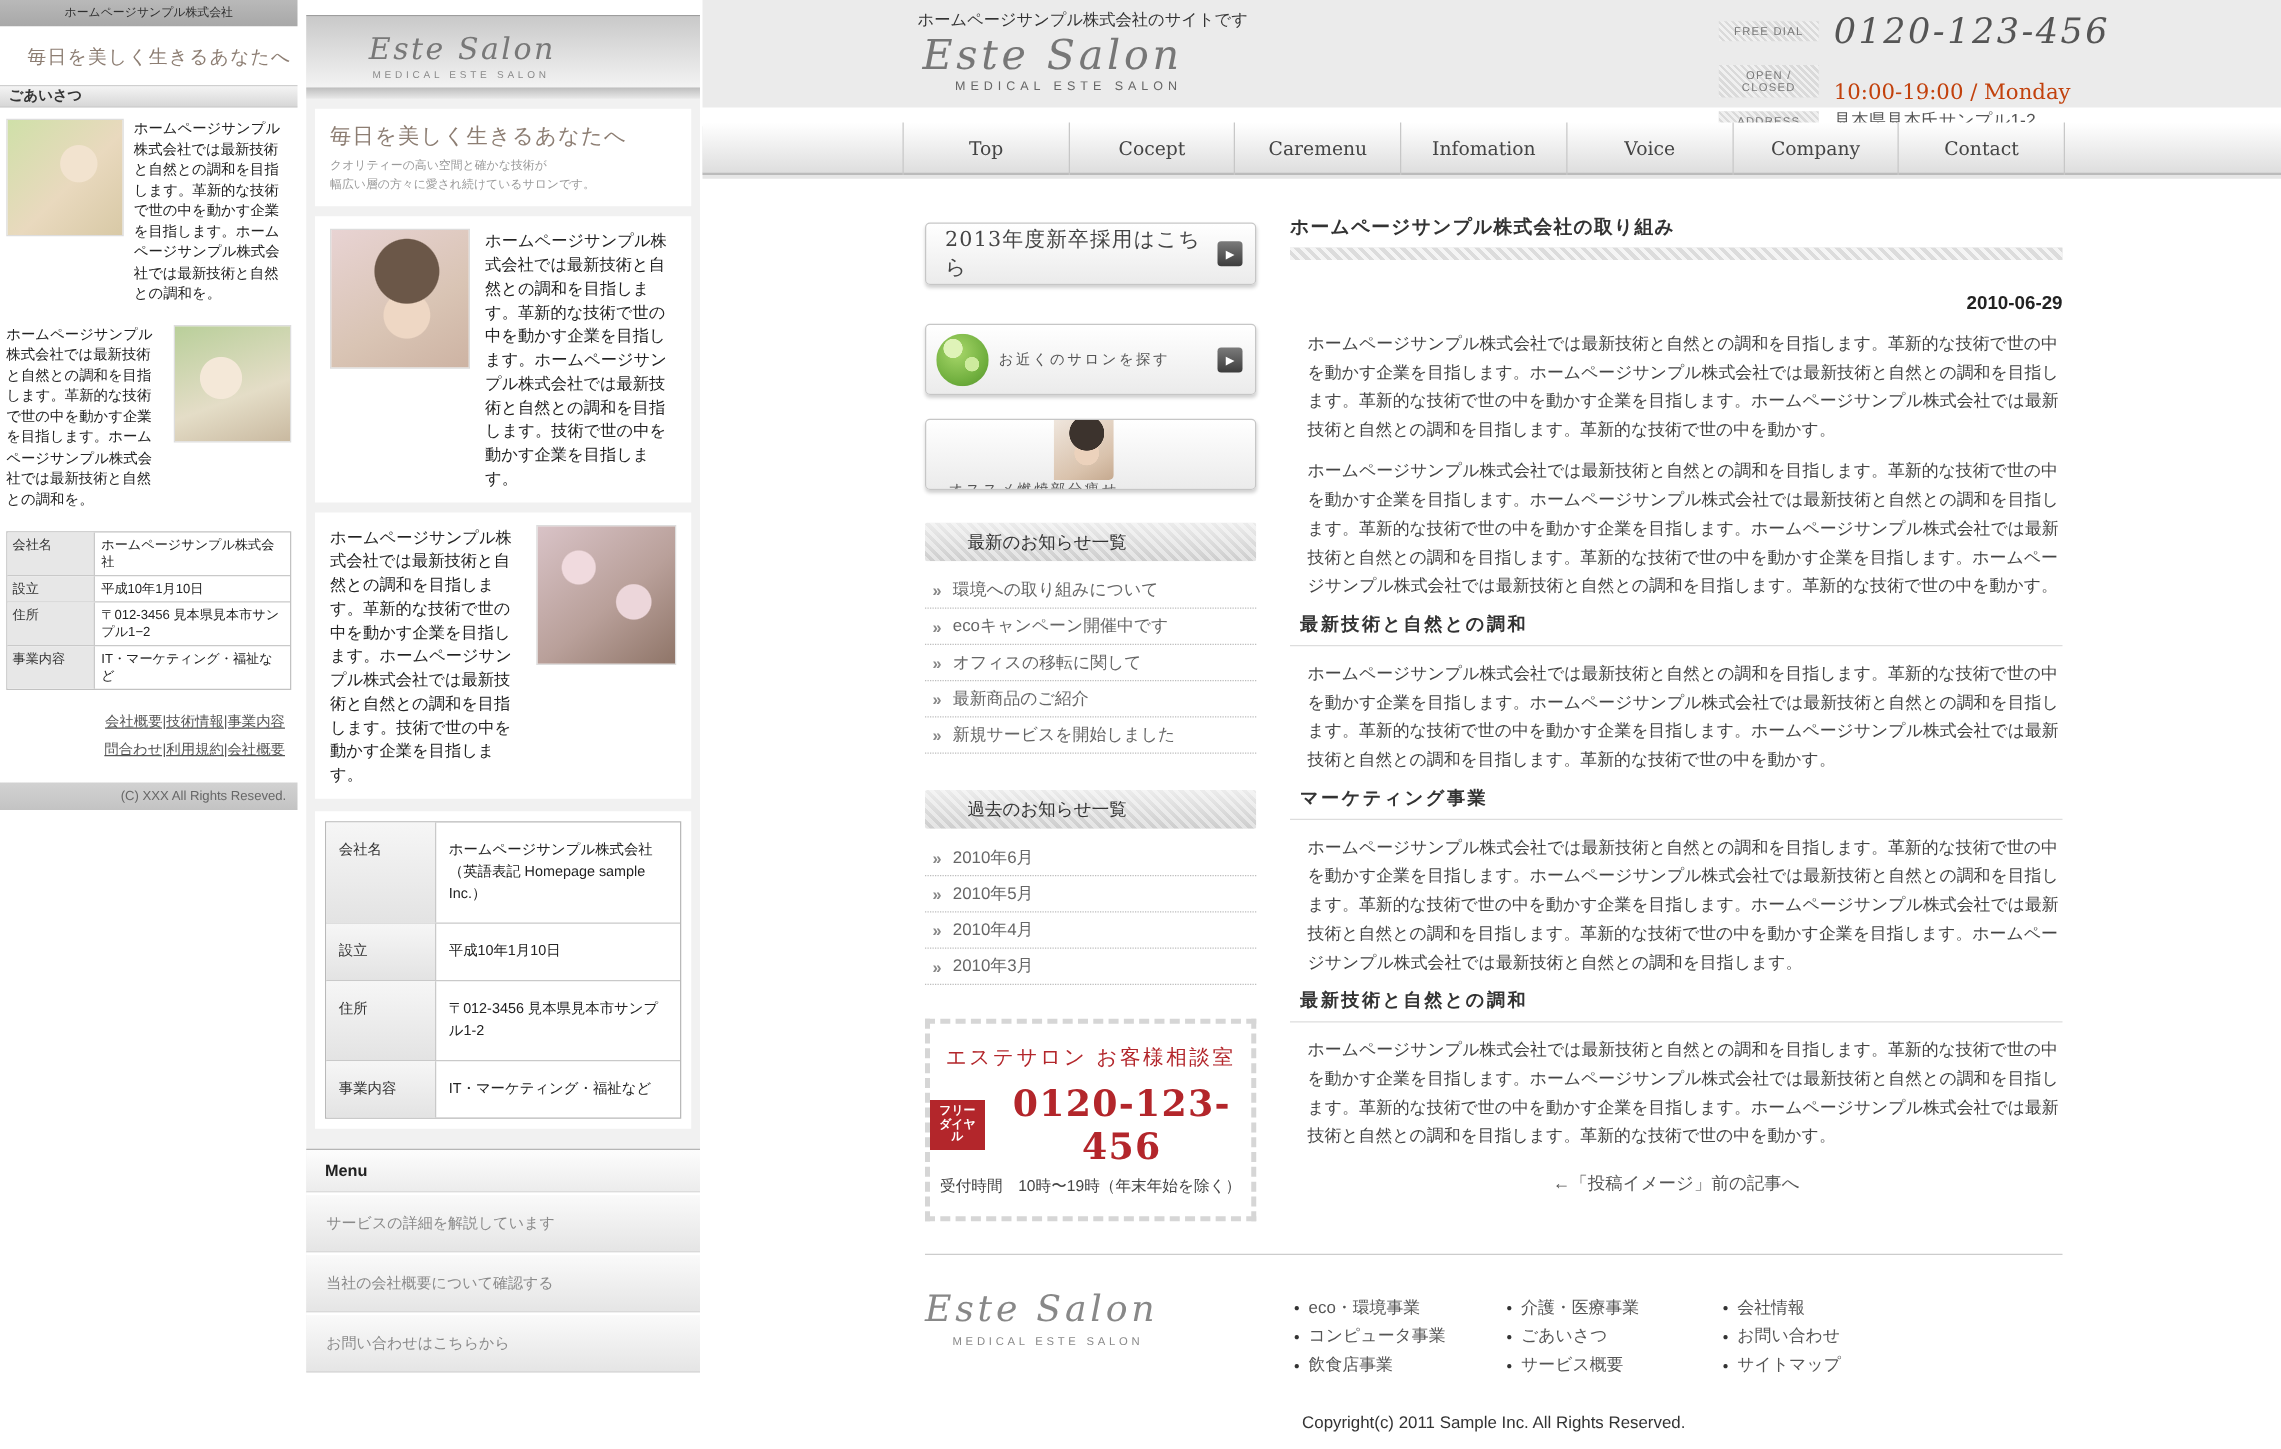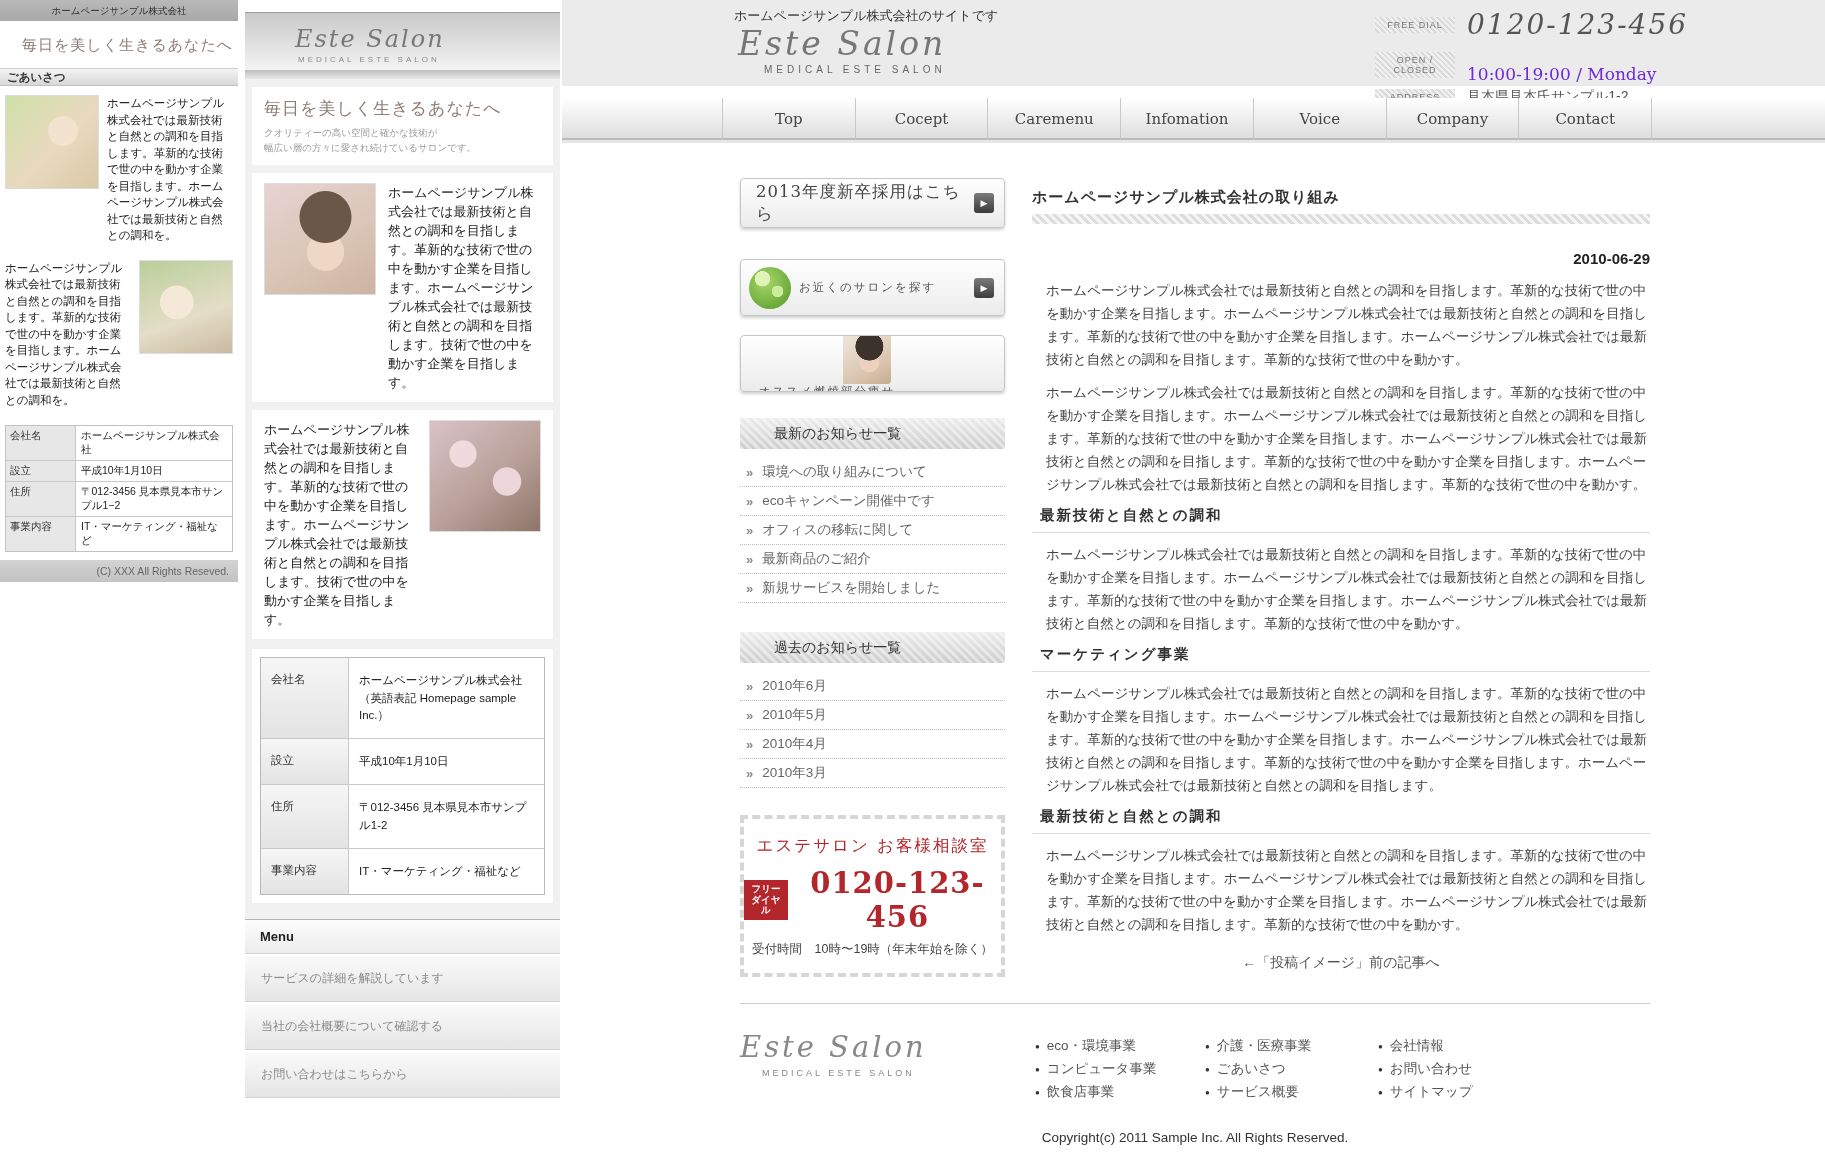--- a/index.html
+++ b/index.html
@@ -71,21 +71,21 @@
   .d-sitenote { position:absolute; left:172px; top:7px; font-size:13px; color:#333; }
   .d-logo { position:absolute; left:176px; top:24px; font-family:"DejaVu Serif",serif; font-style:italic;
             font-size:33px; letter-spacing:3px; color:#777; }
   .d-logosub { position:absolute; left:202px; top:64px; font-size:10px; letter-spacing:4px; color:#666; }
   .d-contact { position:absolute; right:120px; top:8px; width:330px; }
   .d-crow { display:flex; align-items:center; margin-bottom:4px; }
   .chip { flex:0 0 80px; text-align:center; font-size:9px; letter-spacing:1px; color:#777;
           background:#dadada; padding:3px 0; margin-right:12px;
           background-image:repeating-linear-gradient(45deg, rgba(255,255,255,0.6) 0 2px, transparent 2px 4px); }
   .d-phone { font-family:"DejaVu Serif",serif; font-style:italic; font-size:28px; letter-spacing:2px; color:#555; }
-  .d-open { font-family:"DejaVu Serif",serif; font-size:17px; color:#6d28d9;margin-top:19px; }
+  .d-open { font-family:"DejaVu Serif",serif; font-size:17px; color:#c2410c;margin-top:19px; }
   .d-addr { font-size:14px; color:#555; }
   .d-nav { position:absolute; left:0; top:98px; width:1263px; height:42px;
            background:linear-gradient(#ffffff,#dedede); border-bottom:2px solid #bbb;
            box-shadow:0 3px 0 #e6e6e6; }
   .d-navrow { position:absolute; left:160px; top:0; width:930px; height:42px; display:flex; }
   .d-navitem { flex:1; text-align:center; line-height:42px; font-family:"DejaVu Serif",serif; font-size:15px;
                color:#444; text-decoration:none; border-left:1px solid #c7c7c7; }
   .d-navitem:last-child { border-right:1px solid #c7c7c7; }
 
   .d-side { position:absolute; left:178px; top:172px; width:265px; }
@@ -119,21 +119,21 @@
   .sideitem .mk { color:#888; font-weight:bold; margin-right:9px; font-size:13px; }
   .archivehead { margin-top:29px; margin-bottom:9px; }
   .consult { margin-top:27px; border:4px dashed #d6d6d6; background:#fff; text-align:center; padding:16px 0 15px 0; }
   .consult-title { font-family:"DejaVu Serif",serif; font-size:16.5px; letter-spacing:2px; color:#b3262b; }
   .consult-phone-row { margin-top:9px; display:flex; align-items:center; justify-content:center; }
   .freedial-badge { background:#b3262b; color:#fff; font-size:9.5px; font-weight:bold; line-height:1.15;
                     padding:4px 5px; text-align:center; margin-right:6px; }
   .consult-phone { font-family:"DejaVu Serif",serif; font-weight:bold; font-size:29px; letter-spacing:1px; color:#b3262b; }
   .consult-hours { margin-top:7px; font-size:12.5px; color:#444; }
 
-  .d-main { position:absolute; left:470px; top:188px; width:618px; }
+  .d-main { position:absolute; left:470px; top:172px; width:618px; }
   .a-title { font-size:15px; font-weight:bold; color:#333; letter-spacing:1px; margin-bottom:7px; }
   .a-divider { height:10px; margin-bottom:26px; background:#dcdcdc;
                background-image:repeating-linear-gradient(45deg, rgba(255,255,255,0.7) 0 3px, transparent 3px 6px); }
   .a-date { text-align:right; font-size:15px; font-weight:bold; color:#222; margin-bottom:12px; }
   .a-p { font-size:13.5px; line-height:23px; color:#444; margin:0 0 10px 14px; }
   .a-h2 { font-size:14.5px; font-weight:bold; color:#333; letter-spacing:2px; margin:8px 0 10px 0;
           padding:0 0 7px 8px; border-bottom:1px solid #ddd; }
   .a-back { display:block; text-align:center; margin-top:18px; font-size:14px; color:#555; text-decoration:none; }
 
   .d-hr { position:absolute; left:178px; top:1003px; width:910px; height:1px; background:#ccc; }
@@ -176,20 +176,24 @@
       </div>
       <div class="m-row">
         <div class="m-th">住所</div>
         <div class="m-td">〒012-3456 見本県見本市サンプル1−2</div>
       </div>
       <div class="m-row">
         <div class="m-th">事業内容</div>
         <div class="m-td">IT・マーケティング・福祉など</div>
       </div>
     </div>
+    <div class="m-links">
+      <a href="#">会社概要|技術情報|事業内容</a><br>
+      <a href="#">問合わせ|利用規約|会社概要</a>
+    </div>
     <div class="m-copy hatch">(C) XXX All Rights Reseved.</div>
   </section>
 
   <section class="tablet hatch">
     <div class="t-logoband hatch">
       <div class="t-logo">Este Salon</div>
       <div class="t-logosub">MEDICAL ESTE SALON</div>
     </div>
     <div class="t-band2 hatch"></div>
     <div class="t-card">

